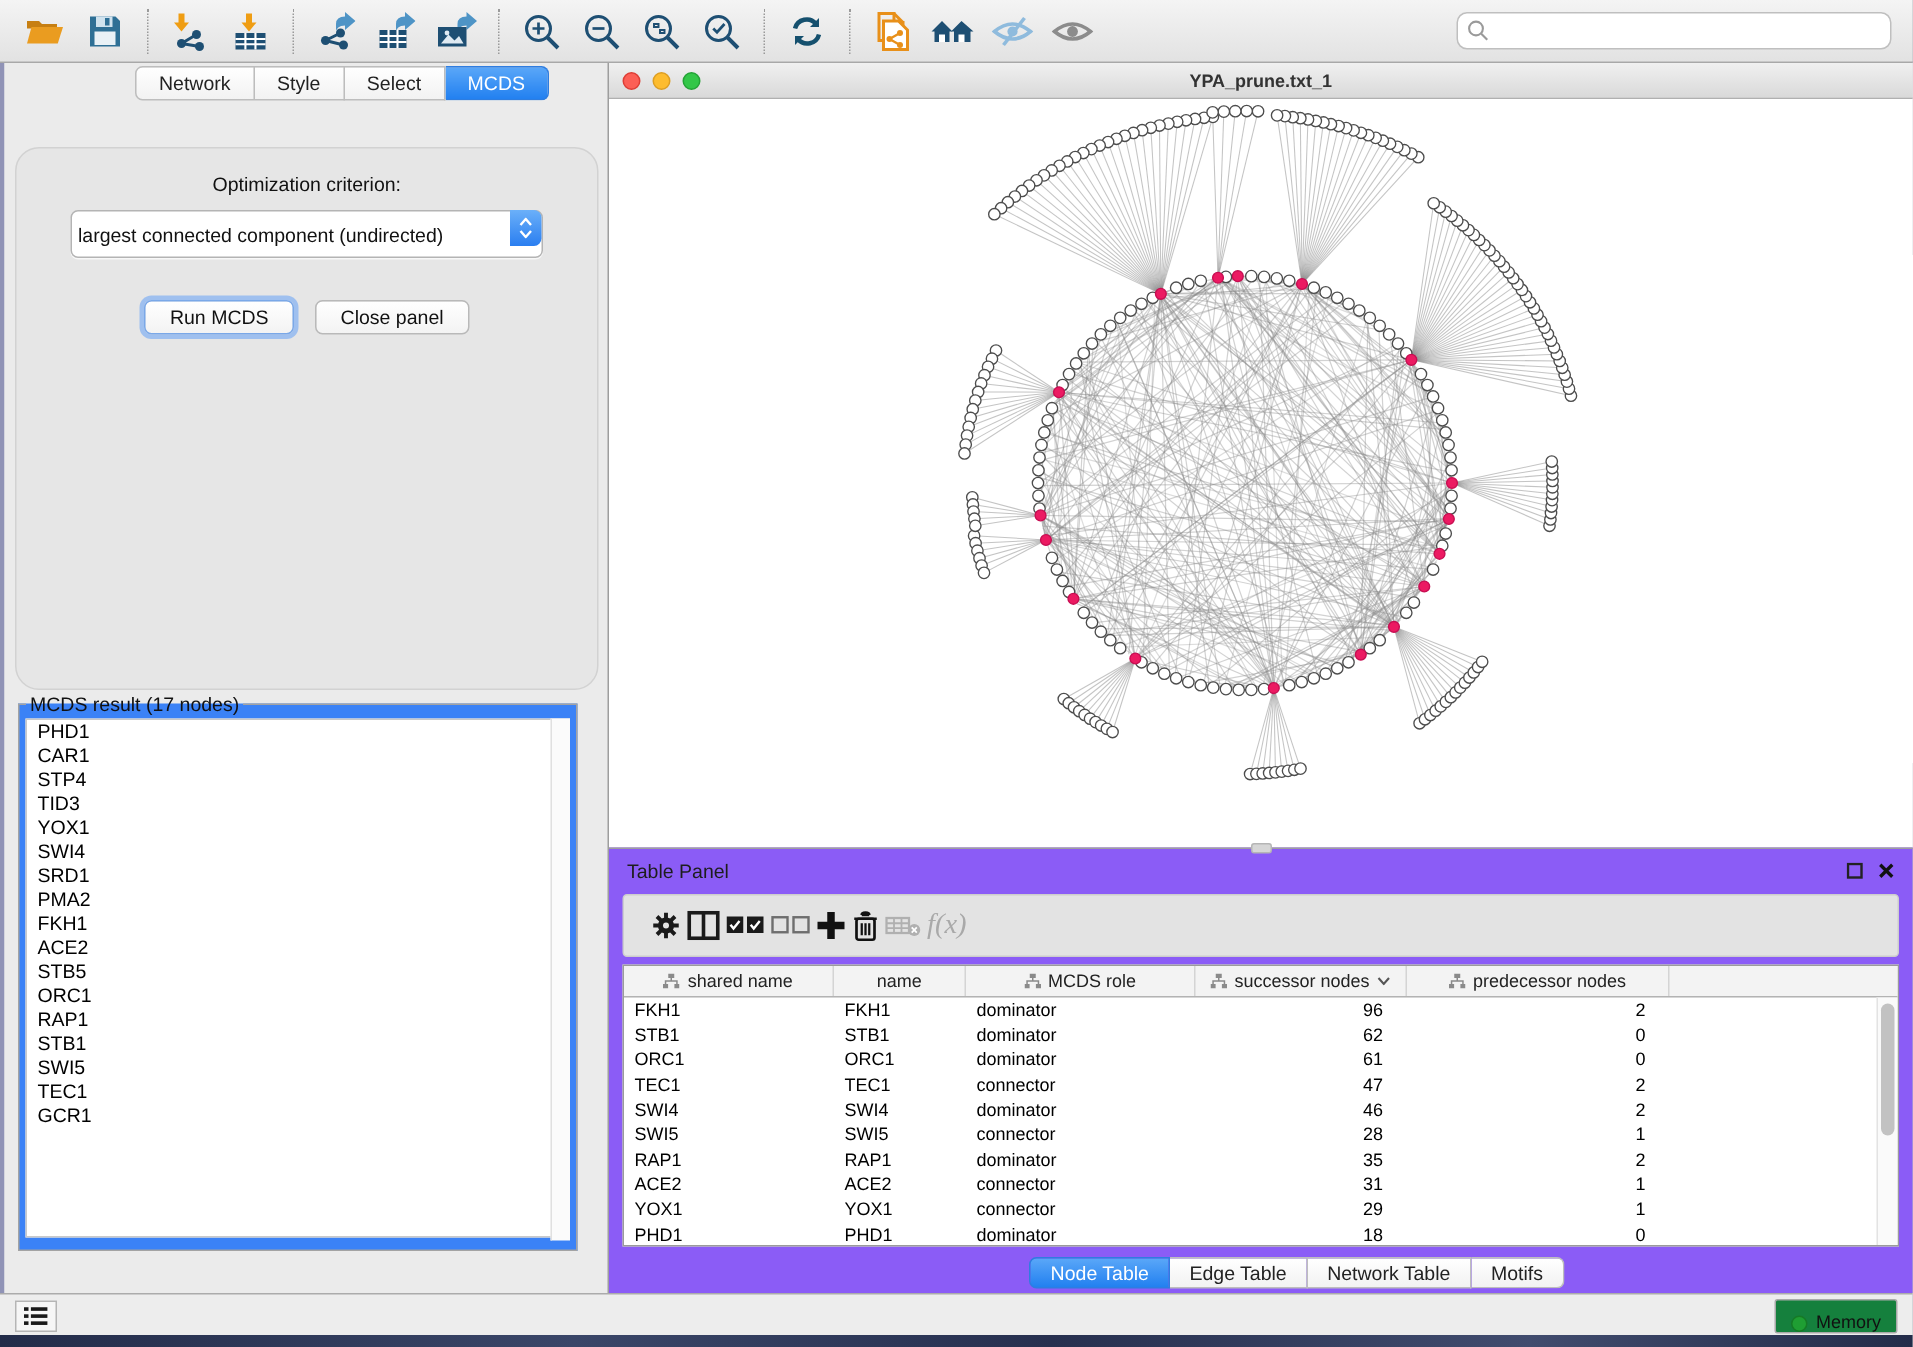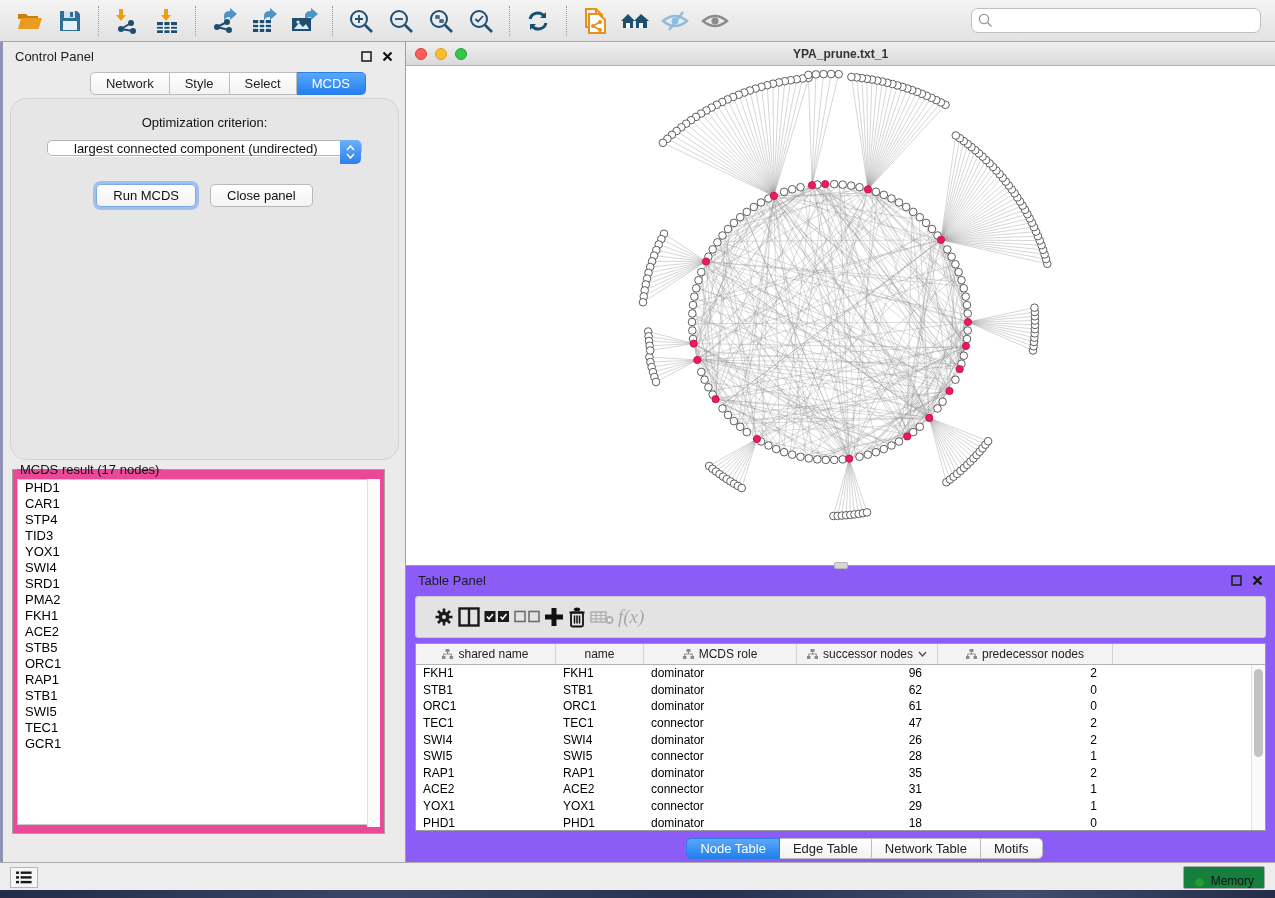--- a/index.html
+++ b/index.html
@@ -34,33 +34,33 @@
   .seg { display:inline-flex; }
   .seg .segb { border:1px solid #bdbdbd; border-left:none; background:linear-gradient(#ffffff,#f2f2f2);
     padding:3px 15px; font-size:13px; color:#222; cursor:default; }
   .seg .segb:first-child { border-left:1px solid #bdbdbd; border-radius:5px 0 0 5px;margin-left:48px; }
   .seg .segb:last-child { border-radius:0 5px 5px 0; }
   .seg .segb.active { background:linear-gradient(#5aa7f8,#2280f0); color:#fff; border-color:#2e7de0; }
 
   .cp-content { position:absolute; left:7px; top:56px; width:389px; height:362px;
     background:#e6e6e6; border:1px solid #d2d2d2; border-radius:16px; }
   .opt-label { text-align:center; margin-top:16px; font-size:13px; color:#111; }
-  .dropdown { position:relative; margin:10px 36px 0 36px; height:16px; background:#fff;
+  .dropdown { position:relative; margin:10px 36px 0 36px; height:32px; background:#fff;
     border:1px solid #b4b4b4; border-radius:5px; display:flex; align-items:center;
-    font-size:13px; color:#111; padding-left:26px; box-shadow:0 1px 0 rgba(255,255,255,.7); }
+    font-size:13px; color:#111; padding-left:4px; box-shadow:0 1px 0 rgba(255,255,255,.7); }
   .dd-stepper { position:absolute; right:0; top:-1px; width:21px; height:24px; border-radius:0 5px 5px 0;
     background:linear-gradient(#6bb0f9,#2a7ef0); display:flex; flex-direction:column;
     align-items:center; justify-content:center; gap:2px; }
   .btn-row { display:flex; justify-content:center; gap:14px; margin-top:28px; }
   .mac-btn { font-size:13px; color:#111; background:linear-gradient(#ffffff,#f3f3f3);
     border:1px solid #b9b9b9; border-radius:5px; padding:3px 16px; }
   .mac-btn.focused { box-shadow:0 0 0 3px rgba(100,160,245,.55); border-color:#7aa8e8; }
 
   fieldset.mcds-group { position:absolute; left:9px; top:420px; width:373px; height:372px;
-    border:1px solid #a3a3a3; background:#ec4899; }
+    border:1px solid #a3a3a3; background:#3b82f6; }
   fieldset.mcds-group legend { font-size:13px; color:#111; padding:0 3px; margin-left:4px; }
   .mcds-list { position:absolute; left:4px; top:2px; right:4px; bottom:4px; background:#fff;
     border:1px solid #c9c9c9; overflow:hidden; }
   .mcds-scroll { position:absolute; right:0; top:0; bottom:0; width:13px; background:#fbfbfb; border-left:1px solid #e0e0e0; }
   .mcds-item { font-size:13px; color:#000; line-height:16px; padding-left:7px; }
 
   
   .network-window { position:absolute; left:406px; top:42px; width:869px; height:523px; background:#fff; }
   .net-titlebar { height:24px; background:linear-gradient(#f0f0f0,#d9d9d9); border-bottom:1px solid #b0b0b0;
     display:flex; align-items:center; position:relative; }
@@ -249,31 +249,20 @@
         <circle cx="6" cy="6" r="4.6" fill="none" stroke="#9a9a9a" stroke-width="1.4"></circle>
           <path d="M9.5 9.5 L13.5 13.5" stroke="#9a9a9a" stroke-width="1.4"></path>
       </svg>
       <input type="text" value="" style="">
     </div>
   </div>
 
   <div class="edge-left"></div>
 
   <div class="control-panel">
-    <div class="panel-header">
-      <span class="panel-title">Control Panel</span>
-      <span class="ph-icons">
-        <svg width="11" height="11" viewBox="0 0 11 11">
-            <rect x="1" y="1" width="9" height="9" fill="none" stroke="#222" stroke-width="1.6"></rect>
-          </svg>
-        <svg width="11" height="11" viewBox="0 0 11 11">
-            <path d="M1.5 1.5 L9.5 9.5 M9.5 1.5 L1.5 9.5" stroke="#111" stroke-width="2.2"></path>
-          </svg>
-      </span>
-    </div>
     <div class="tabs-row">
       <div class="seg">
         <div class="segb">Network</div>
         <div class="segb">Style</div>
         <div class="segb">Select</div>
         <div class="segb active">MCDS</div>
       </div>
     </div>
 
     <div class="cp-content">
@@ -1206,21 +1195,21 @@
             <div class="tcell c0">TEC1</div>
             <div class="tcell c1">TEC1</div>
             <div class="tcell c2">connector</div>
             <div class="tcell c3">47</div>
             <div class="tcell c4">2</div>
           </div>
           <div class="trow">
             <div class="tcell c0">SWI4</div>
             <div class="tcell c1">SWI4</div>
             <div class="tcell c2">dominator</div>
-            <div class="tcell c3">26</div>
+            <div class="tcell c3">46</div>
             <div class="tcell c4">2</div>
           </div>
           <div class="trow">
             <div class="tcell c0">SWI5</div>
             <div class="tcell c1">SWI5</div>
             <div class="tcell c2">connector</div>
             <div class="tcell c3">28</div>
             <div class="tcell c4">1</div>
           </div>
           <div class="trow">

